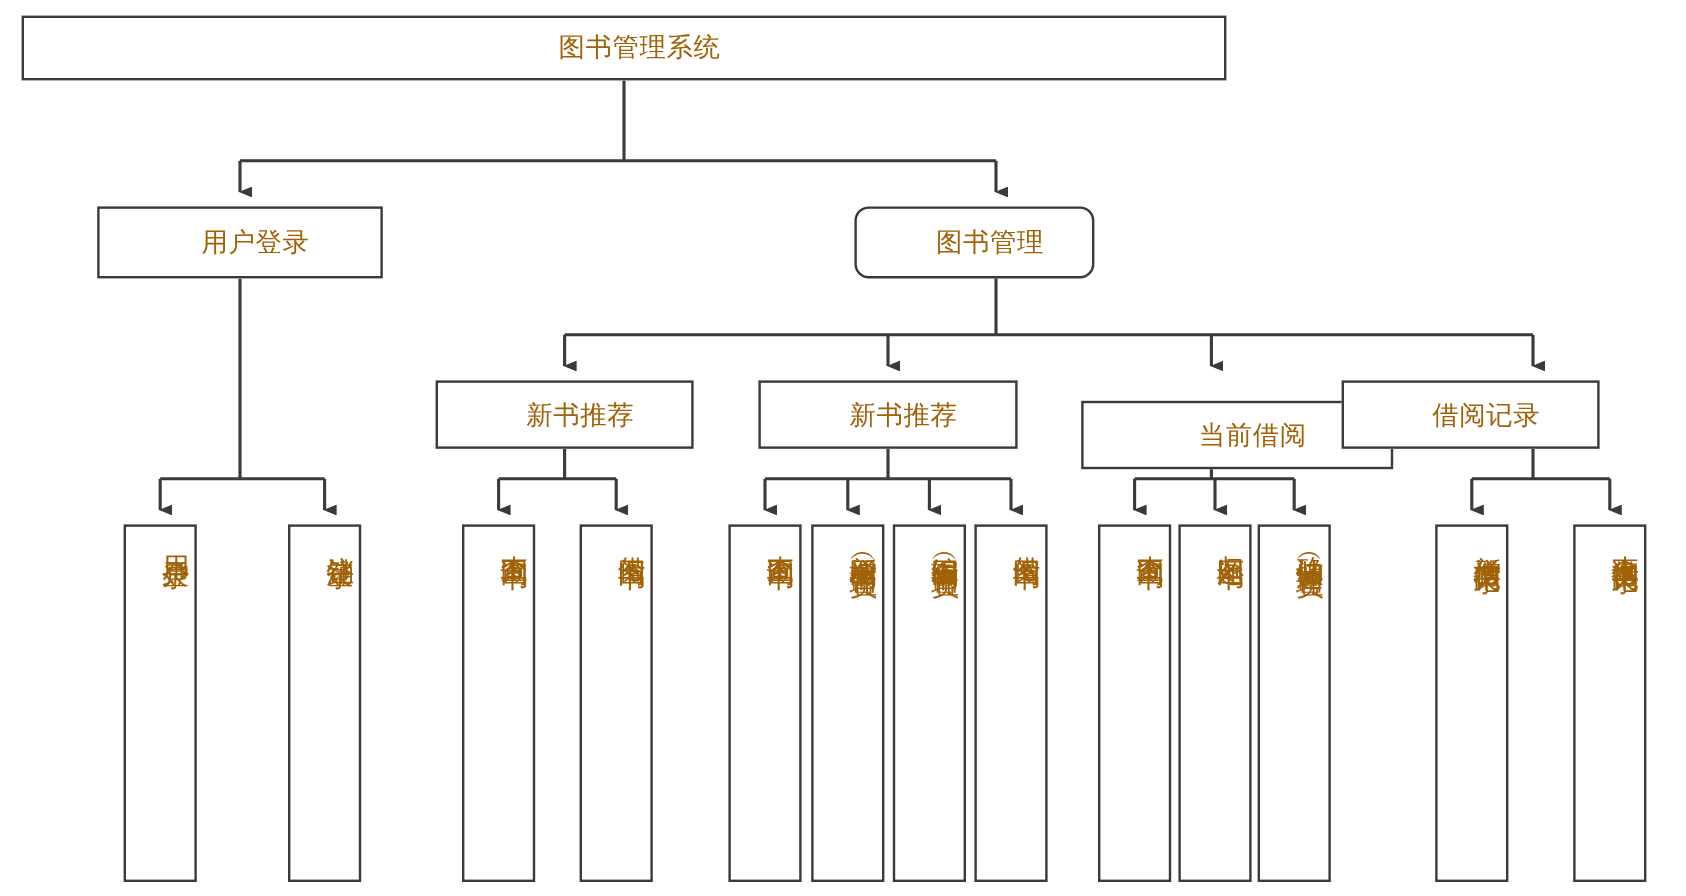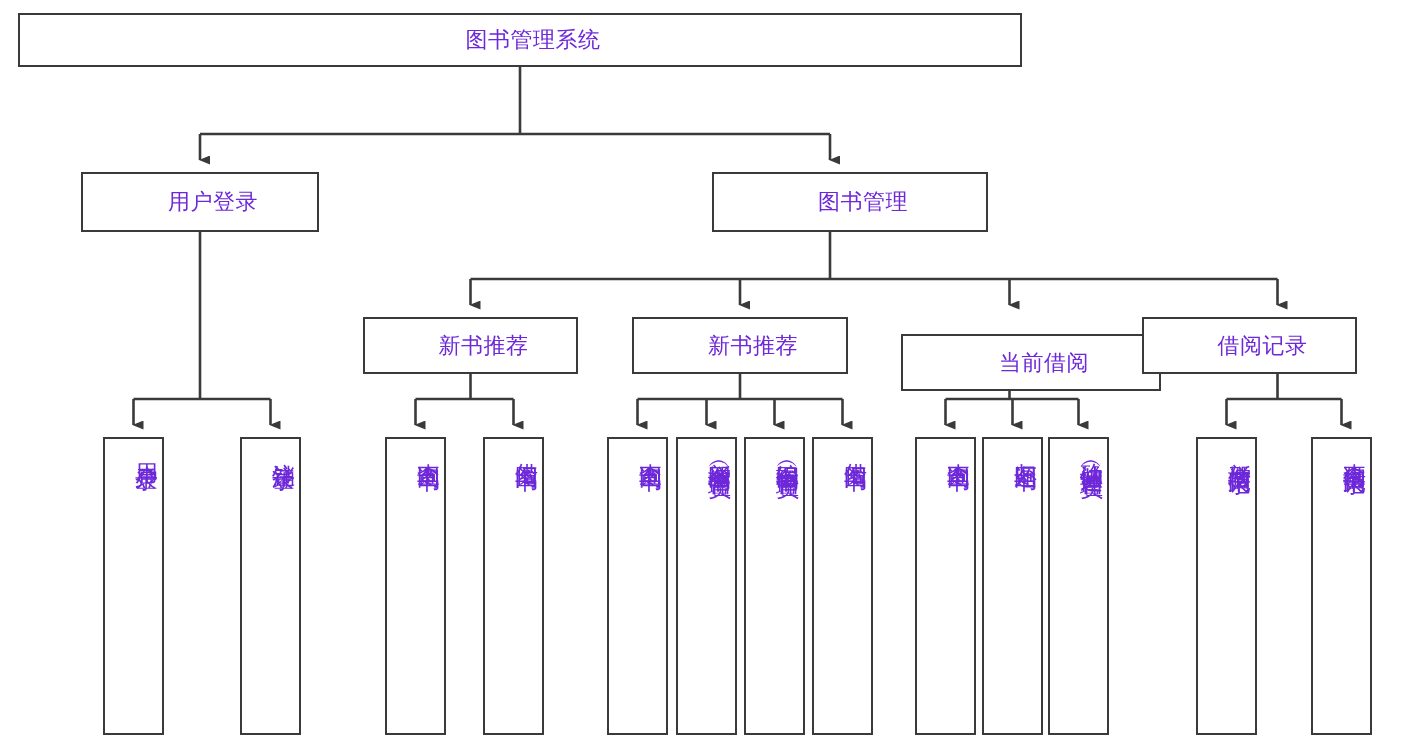--- a/index.html
+++ b/index.html
@@ -26,21 +26,21 @@
     pointer-events: none;
   }
   .node {
     position: absolute;
     box-sizing: border-box;
     border: 2px solid #3a3a3a;
     background: #ffffff;
     display: flex;
     align-items: center;
     justify-content: center;
-    color: #6d28d9;
+    color: #a16207;
     padding-left: 26px;
   }
   .node .label {
     display: block;
     text-align: center;
     line-height: 1.06;
   }
   
   .node.horiz .label {
     font-size: 22px;
@@ -119,33 +119,33 @@
       </g>
   </svg>
 
   <div id="node-layer">
       <div class="node horiz" style="left: 18px; top: 13px; width: 1004px; height: 54px;">
         <span class="label">图书管理系统</span>
       </div>
       <div class="node horiz" style="left: 81px; top: 172px; width: 238px; height: 60px;">
         <span class="label">用户登录</span>
       </div>
-      <div class="node horiz" style="left: 712px; top: 172px; width: 276px; height: 60px;">
+      <div class="node horiz" style="left: 712px; top: 172px; width: 200px; height: 60px; border-radius: 12px;">
         <span class="label">图书管理</span>
       </div>
       <div class="node horiz" style="left: 363px; top: 317px; width: 215px; height: 57px; align-items: center;">
         <span class="label">新书推荐</span>
       </div>
       <div class="node horiz" style="left: 632px; top: 317px; width: 216px; height: 57px;">
         <span class="label">新书推荐</span>
       </div>
       <div class="node horiz" style="left: 901px; top: 298px; width: 260px; height: 57px; margin-top: 36px;">
         <span class="label">当前借阅</span>
       </div>
-      <div class="node horiz" style="left: 1142px; top: 317px; width: 215px; height: 57px;">
+      <div class="node horiz" style="left: 1118px; top: 317px; width: 215px; height: 57px;">
         <span class="label">借阅记录</span>
       </div>
       <div class="node vert" style="left: 103px; top: 437px; width: 61px; height: 298px;">
         <span class="label">用户登录</span>
       </div>
       <div class="node vert" style="left: 240px; top: 437px; width: 61px; height: 298px;">
         <span class="label">注销登录</span>
       </div>
       <div class="node vert" style="left: 385px; top: 437px; width: 61px; height: 298px;">
         <span class="label">查询图书</span>

